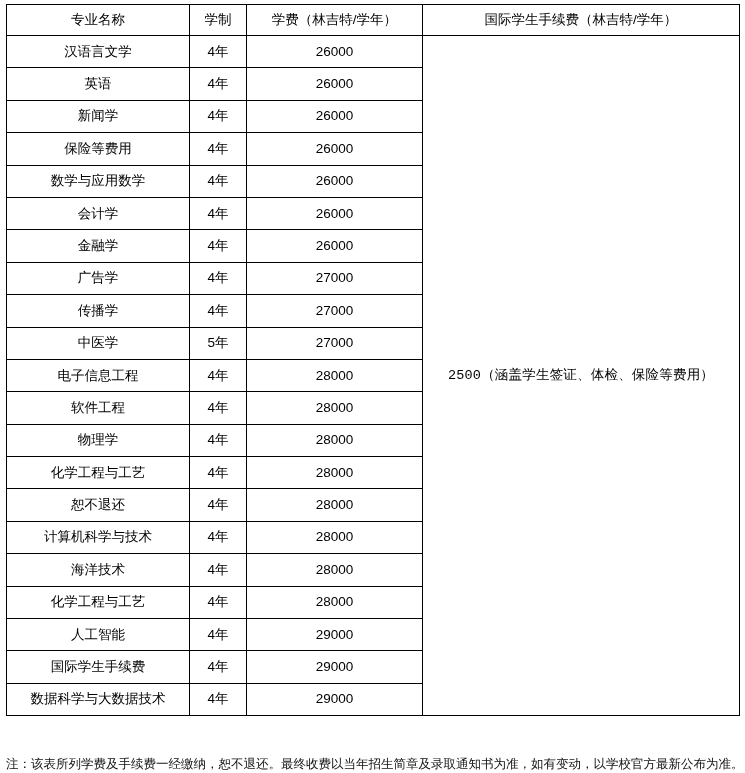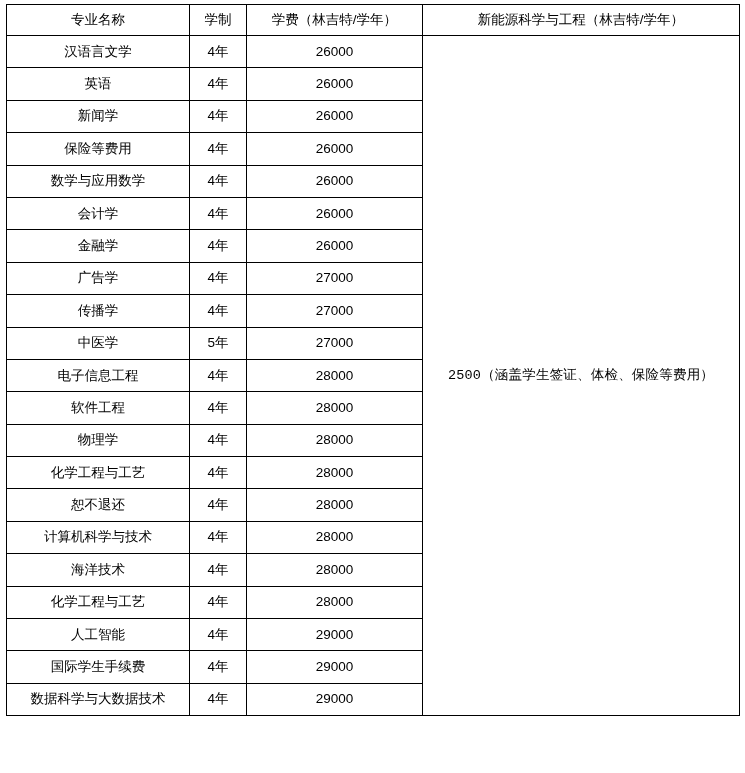--- a/index.html
+++ b/index.html
@@ -76,21 +76,21 @@
       <col class="c-major">
       <col class="c-years">
       <col class="c-tuition">
       <col class="c-fee">
     </colgroup>
     <thead>
       <tr>
         <td>专业名称</td>
         <td>学制</td>
         <td>学费（林吉特/学年）</td>
-        <td>新能源科学与工程（林吉特/学年）</td>
+        <td>国际学生手续费（林吉特/学年）</td>
       </tr>
     </thead>
     <tbody id="table-body">
         <tr>
           <td>汉语言文学</td>
           <td>4年</td>
           <td>26000</td>
           <td class="fee-cell" rowspan="21">2500（涵盖学生签证、体检、保险等费用）</td>
         </tr>
         <tr>
@@ -189,14 +189,15 @@
           <td>29000</td>
         </tr>
         <tr>
           <td>数据科学与大数据技术</td>
           <td>4年</td>
           <td>29000</td>
         </tr>
       </tbody>
   </table>
 
+  <div class="footnote">注：该表所列学费及手续费一经缴纳，恕不退还。最终收费以当年招生简章及录取通知书为准，如有变动，以学校官方最新公布为准。</div>
 
 </div>
 
 </body></html>

